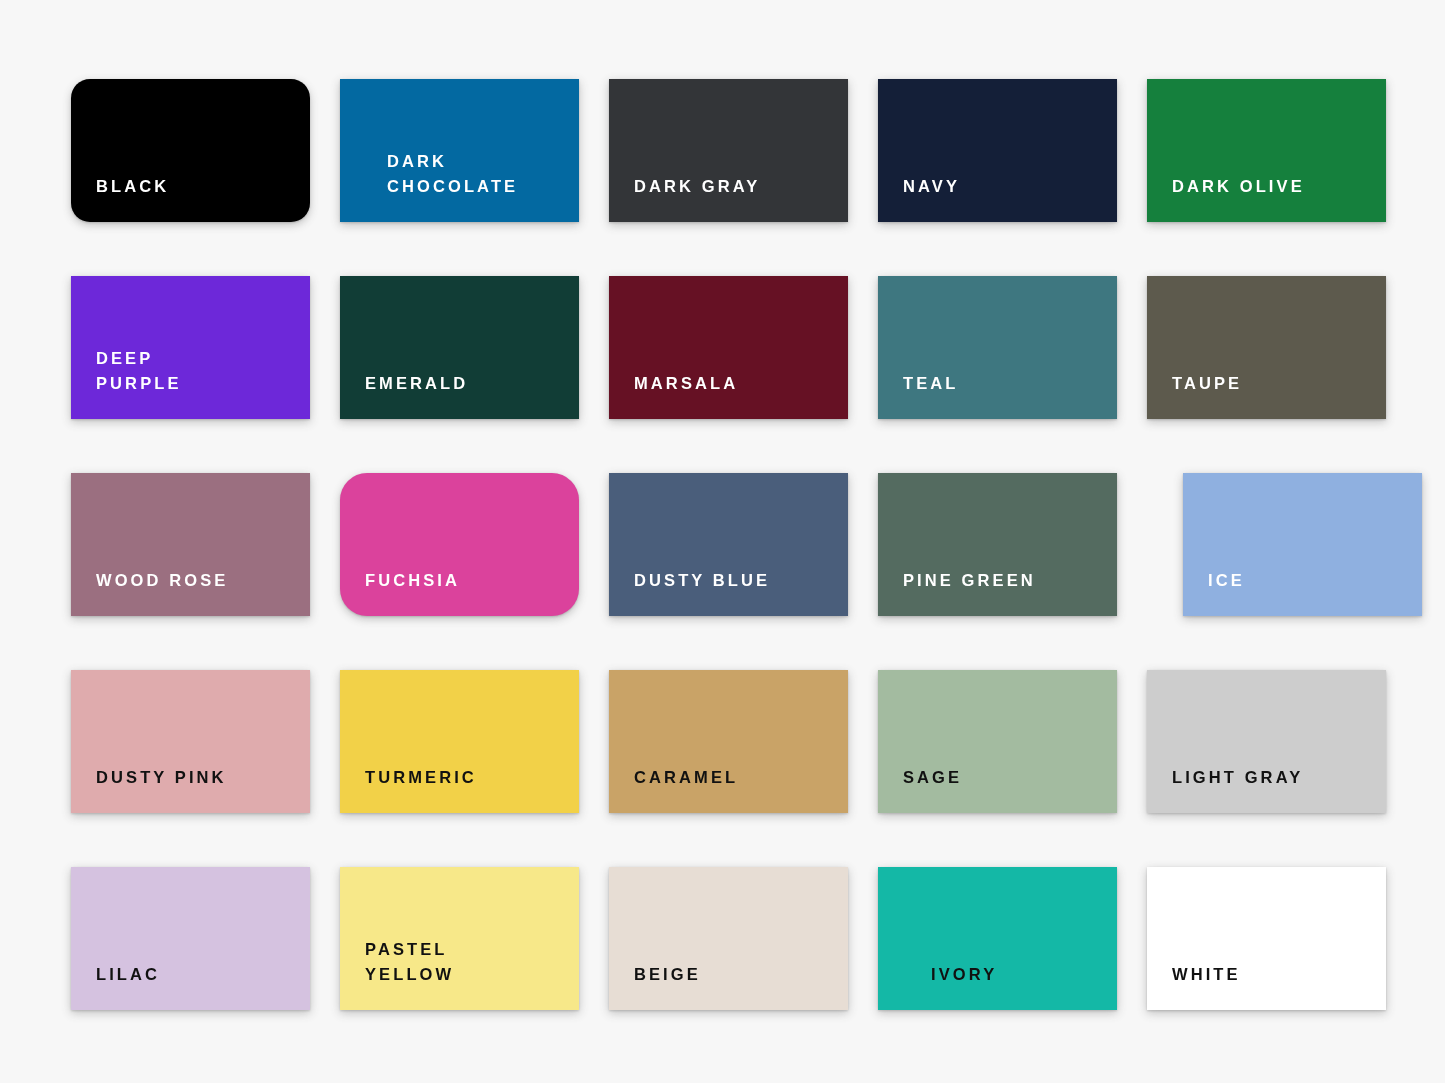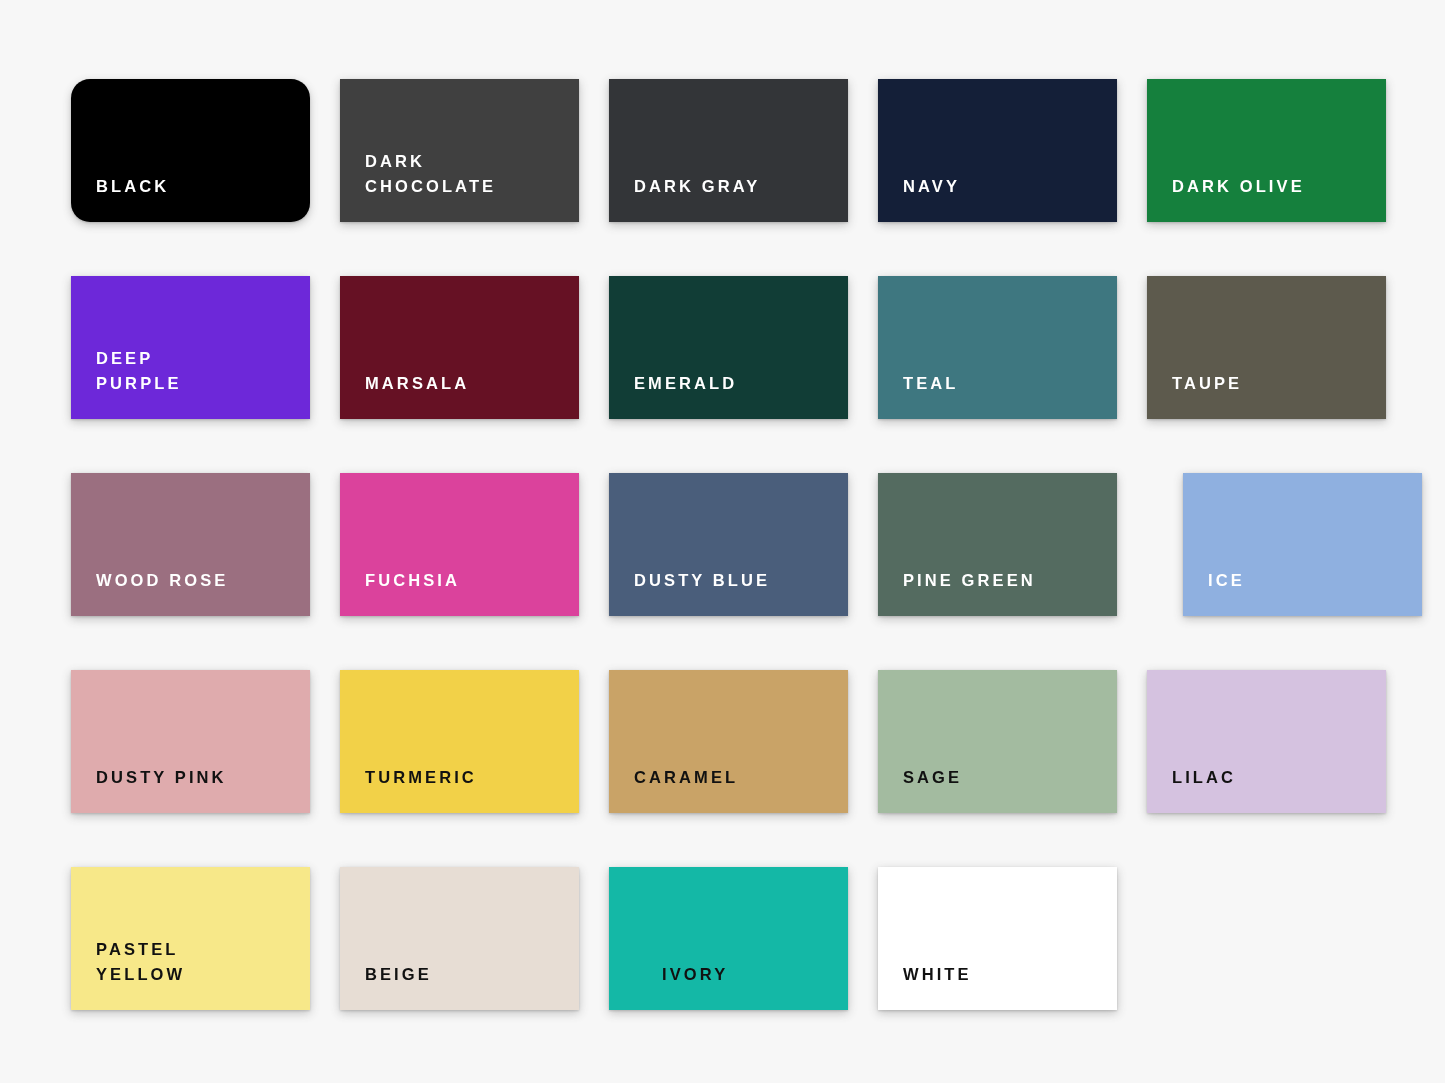--- a/index.html
+++ b/index.html
@@ -62,53 +62,53 @@
   .swatch.text-dark  .swatch-label { color: #111111; }
 </style>
 </head>
 <body>
 
 <div id="palette-board">
   <div class="swatch-grid">
       <div class="swatch text-light" style="background-color: rgb(0, 0, 0); border-radius: 19px;">
         <span class="swatch-label">BLACK</span>
       </div>
-      <div class="swatch text-light" style="background-color: #404040;">
+      <div class="swatch text-light" style="background-color: #0369a1; padding-left: 22px;">
         <span class="swatch-label">DARK
 CHOCOLATE</span>
       </div>
       <div class="swatch text-light" style="background-color: rgb(51, 53, 56);">
         <span class="swatch-label">DARK GRAY</span>
       </div>
       <div class="swatch text-light" style="background-color: rgb(20, 31, 56);">
         <span class="swatch-label">NAVY</span>
       </div>
       <div class="swatch text-light" style="background-color: #15803d;">
         <span class="swatch-label">DARK OLIVE</span>
       </div>
       <div class="swatch text-light" style="background-color: #6d28d9;">
         <span class="swatch-label">DEEP
 PURPLE</span>
       </div>
+      <div class="swatch text-light" style="background-color: rgb(17, 61, 54);">
+        <span class="swatch-label">EMERALD</span>
+      </div>
       <div class="swatch text-light" style="background-color: rgb(102, 17, 36);">
         <span class="swatch-label">MARSALA</span>
-      </div>
-      <div class="swatch text-light" style="background-color: rgb(17, 61, 54);">
-        <span class="swatch-label">EMERALD</span>
       </div>
       <div class="swatch text-light" style="background-color: rgb(62, 119, 128); text-align: right;">
         <span class="swatch-label">TEAL</span>
       </div>
       <div class="swatch text-light" style="background-color: rgb(93, 90, 77);">
         <span class="swatch-label">TAUPE</span>
       </div>
       <div class="swatch text-light" style="background-color: rgb(155, 111, 128);">
         <span class="swatch-label">WOOD ROSE</span>
       </div>
-      <div class="swatch text-light" style="background-color: rgb(219, 66, 156);">
+      <div class="swatch text-light" style="background-color: rgb(219, 66, 156); border-radius: 27px;">
         <span class="swatch-label">FUCHSIA</span>
       </div>
       <div class="swatch text-light" style="background-color: rgb(74, 94, 123);">
         <span class="swatch-label">DUSTY BLUE</span>
       </div>
       <div class="swatch text-light" style="background-color: rgb(84, 107, 96);">
         <span class="swatch-label">PINE GREEN</span>
       </div>
       <div class="swatch text-light" style="background-color: rgb(143, 176, 224); margin-left: 36px;">
         <span class="swatch-label">ICE</span>
@@ -118,20 +118,23 @@
       </div>
       <div class="swatch text-dark" style="background-color: rgb(242, 209, 72);">
         <span class="swatch-label">TURMERIC</span>
       </div>
       <div class="swatch text-dark" style="background-color: rgb(201, 163, 103);">
         <span class="swatch-label">CARAMEL</span>
       </div>
       <div class="swatch text-dark" style="background-color: rgb(163, 187, 160);">
         <span class="swatch-label">SAGE</span>
       </div>
+      <div class="swatch text-dark" style="background-color: rgb(205, 205, 205);">
+        <span class="swatch-label">LIGHT GRAY</span>
+      </div>
       <div class="swatch text-dark" style="background-color: rgb(213, 194, 224);">
         <span class="swatch-label">LILAC</span>
       </div>
       <div class="swatch text-dark" style="background-color: rgb(247, 232, 137);">
         <span class="swatch-label">PASTEL
 YELLOW</span>
       </div>
       <div class="swatch text-dark" style="background-color: rgb(231, 221, 212);">
         <span class="swatch-label">BEIGE</span>
       </div>

